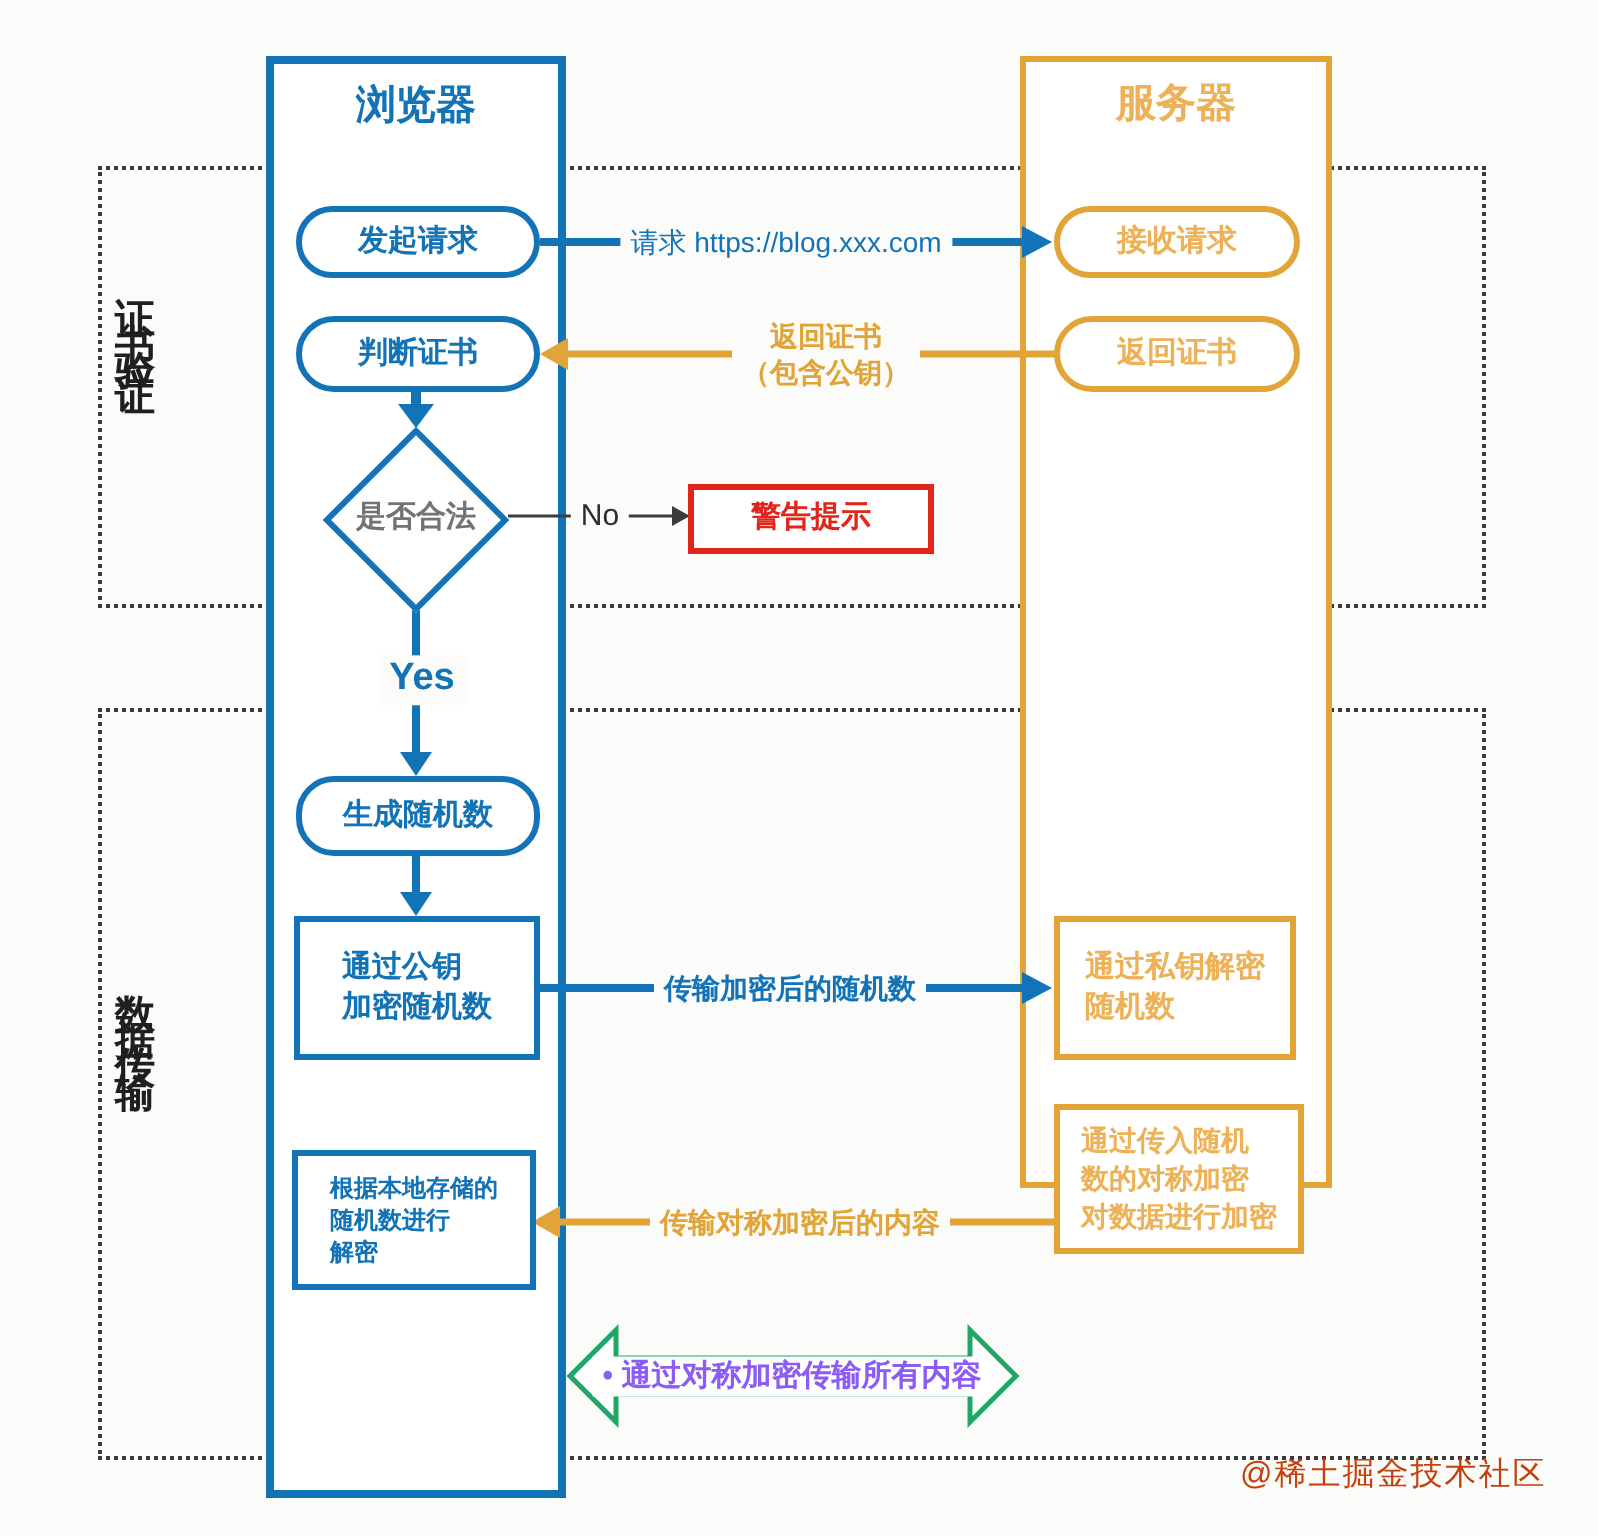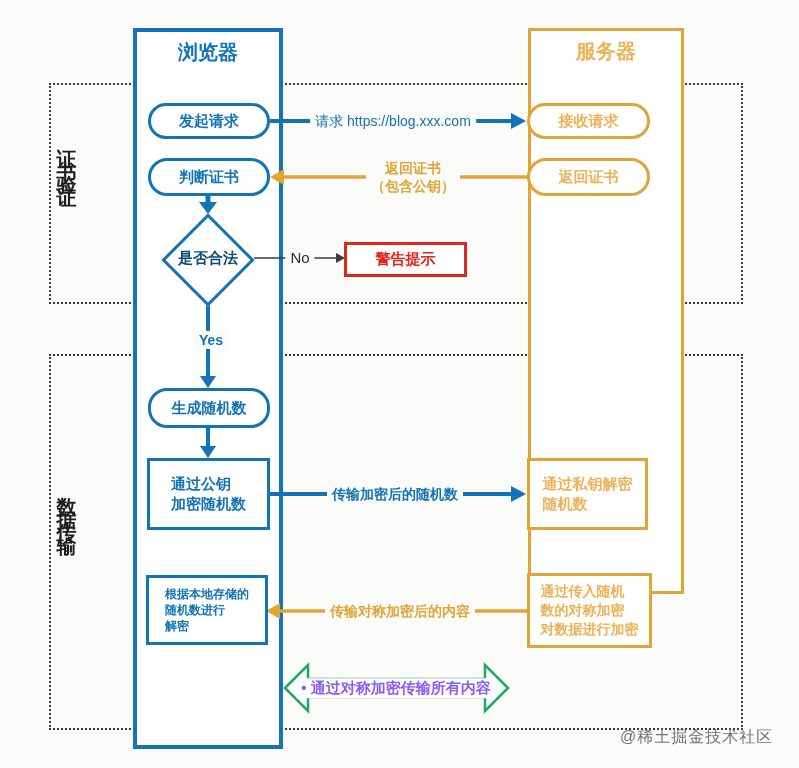--- a/index.html
+++ b/index.html
@@ -44,48 +44,48 @@
   .node.gold{border:3px solid #e2a437;color:#edb257;}
   .node.red{border:3px solid #e3241b;color:#e3241b;}
   .node.rounded{border-radius:19px;}
   
   .diamond-shape{
     width:66px;height:66px;border:3px solid #1273b6;background:#ffffff;
     transform:rotate(45deg);
   }
   .diamond-label{
     display:flex;align-items:center;justify-content:center;
-    font-size:15px;font-weight:bold;color:#0c4a6e;text-align:left;
+    font-size:15px;font-weight:bold;color:#737373;text-align:left;
   }
   
   .edge-label{
     background:#fbfbf9;padding:0 5px;
     font-weight:bold;text-align:center;white-space:pre-line;line-height:1.3;
     transform:translate(-50%,-50%);
   }
   .svg-layer{pointer-events:none;}
   .watermark{
-    font-size:16px;color:#737373;font-weight:normal;letter-spacing:1px;
+    font-size:16px;color:#c2410c;font-weight:normal;letter-spacing:1px;
   }
 </style>
 </head>
 <body>
 
 <div class="canvas">
 
   <div class="abs section" style="left:49px;top:83px;width:694px;height:221px;"></div>
   <div class="abs section" style="left:49px;top:354px;width:694px;height:376px;"></div>
 
   <div class="abs vlabel" style="left:55px;top:133px;">证书验证</div>
   <div class="abs vlabel" style="left:55px;top:481px;">数据传输</div>
 
   <div class="abs lane blue" style="left:133px;top:28px;width:150px;height:721px;">
     <div class="lane-title blue-text">浏览器</div>
   </div>
-  <div class="abs lane gold" style="left:528px;top:28px;width:156px;height:566px;">
+  <div class="abs lane gold" style="left:510px;top:28px;width:156px;height:566px;">
     <div class="lane-title gold-text">服务器</div>
   </div>
 
   <svg class="abs svg-layer" style="left:0;top:0;" width="799" height="768" viewBox="0 0 799 768">
 
     <line x1="270" y1="121" x2="512" y2="121" stroke="#1273b6" stroke-width="4"></line>
     <polygon points="511,113 526,121 511,129" fill="#1273b6"></polygon>
 
     <line x1="528" y1="177" x2="282" y2="177" stroke="#e2a437" stroke-width="3.5"></line>
     <polygon points="284,169 270,177 284,185" fill="#e2a437"></polygon>
@@ -123,28 +123,28 @@
   <div class="abs node blue" style="left:147px;top:458px;width:123px;height:72px;">通过公钥
 加密随机数</div>
   <div class="abs node blue" style="left:146px;top:575px;width:122px;height:70px;font-size:12px;">根据本地存储的
 随机数进行
 解密</div>
 
   <div class="abs node gold rounded" style="left:527px;top:103px;width:123px;height:36px;">接收请求</div>
   <div class="abs node gold rounded" style="left:527px;top:158px;width:123px;height:38px;">返回证书</div>
   <div class="abs node gold" style="left:527px;top:458px;width:121px;height:72px;">通过私钥解密
 随机数</div>
-  <div class="abs node gold" style="left:527px;top:573px;width:125px;height:75px;font-size:14px;">通过传入随机
+  <div class="abs node gold" style="left:527px;top:552px;width:125px;height:75px;font-size:14px;">通过传入随机
 数的对称加密
 对数据进行加密</div>
 
   <div class="abs edge-label blue-text" style="left:393px;top:121px;font-size:14px;font-weight:normal;white-space:nowrap;">请求 https://blog.xxx.com</div>
   <div class="abs edge-label" style="left:413px;top:177px;font-size:14px;color:#e2a437;">返回证书
 （包含公钥）</div>
   <div class="abs edge-label" style="left:300px;top:258px;font-size:15px;color:#2c2c2c;font-weight:normal;">No</div>
-  <div class="abs edge-label blue-text" style="left:211px;top:340px;font-size:14px;">Yes</div>
+  <div class="abs edge-label blue-text" style="left:211px;top:340px;font-size:19px;">Yes</div>
   <div class="abs edge-label blue-text" style="left:395px;top:494px;font-size:14px;white-space:nowrap;">传输加密后的随机数</div>
   <div class="abs edge-label" style="left:400px;top:611px;font-size:14px;color:#e2a437;white-space:nowrap;">传输对称加密后的内容</div>
   <div class="abs edge-label" style="left:396px;top:688px;font-size:15px;color:#8b5cf6;white-space:nowrap;background:#ffffff;">• 通过对称加密传输所有内容</div>
 
   <div class="abs watermark" style="left:620px;top:727px;">@稀土掘金技术社区</div>
 
 </div>
 
 </body></html>

